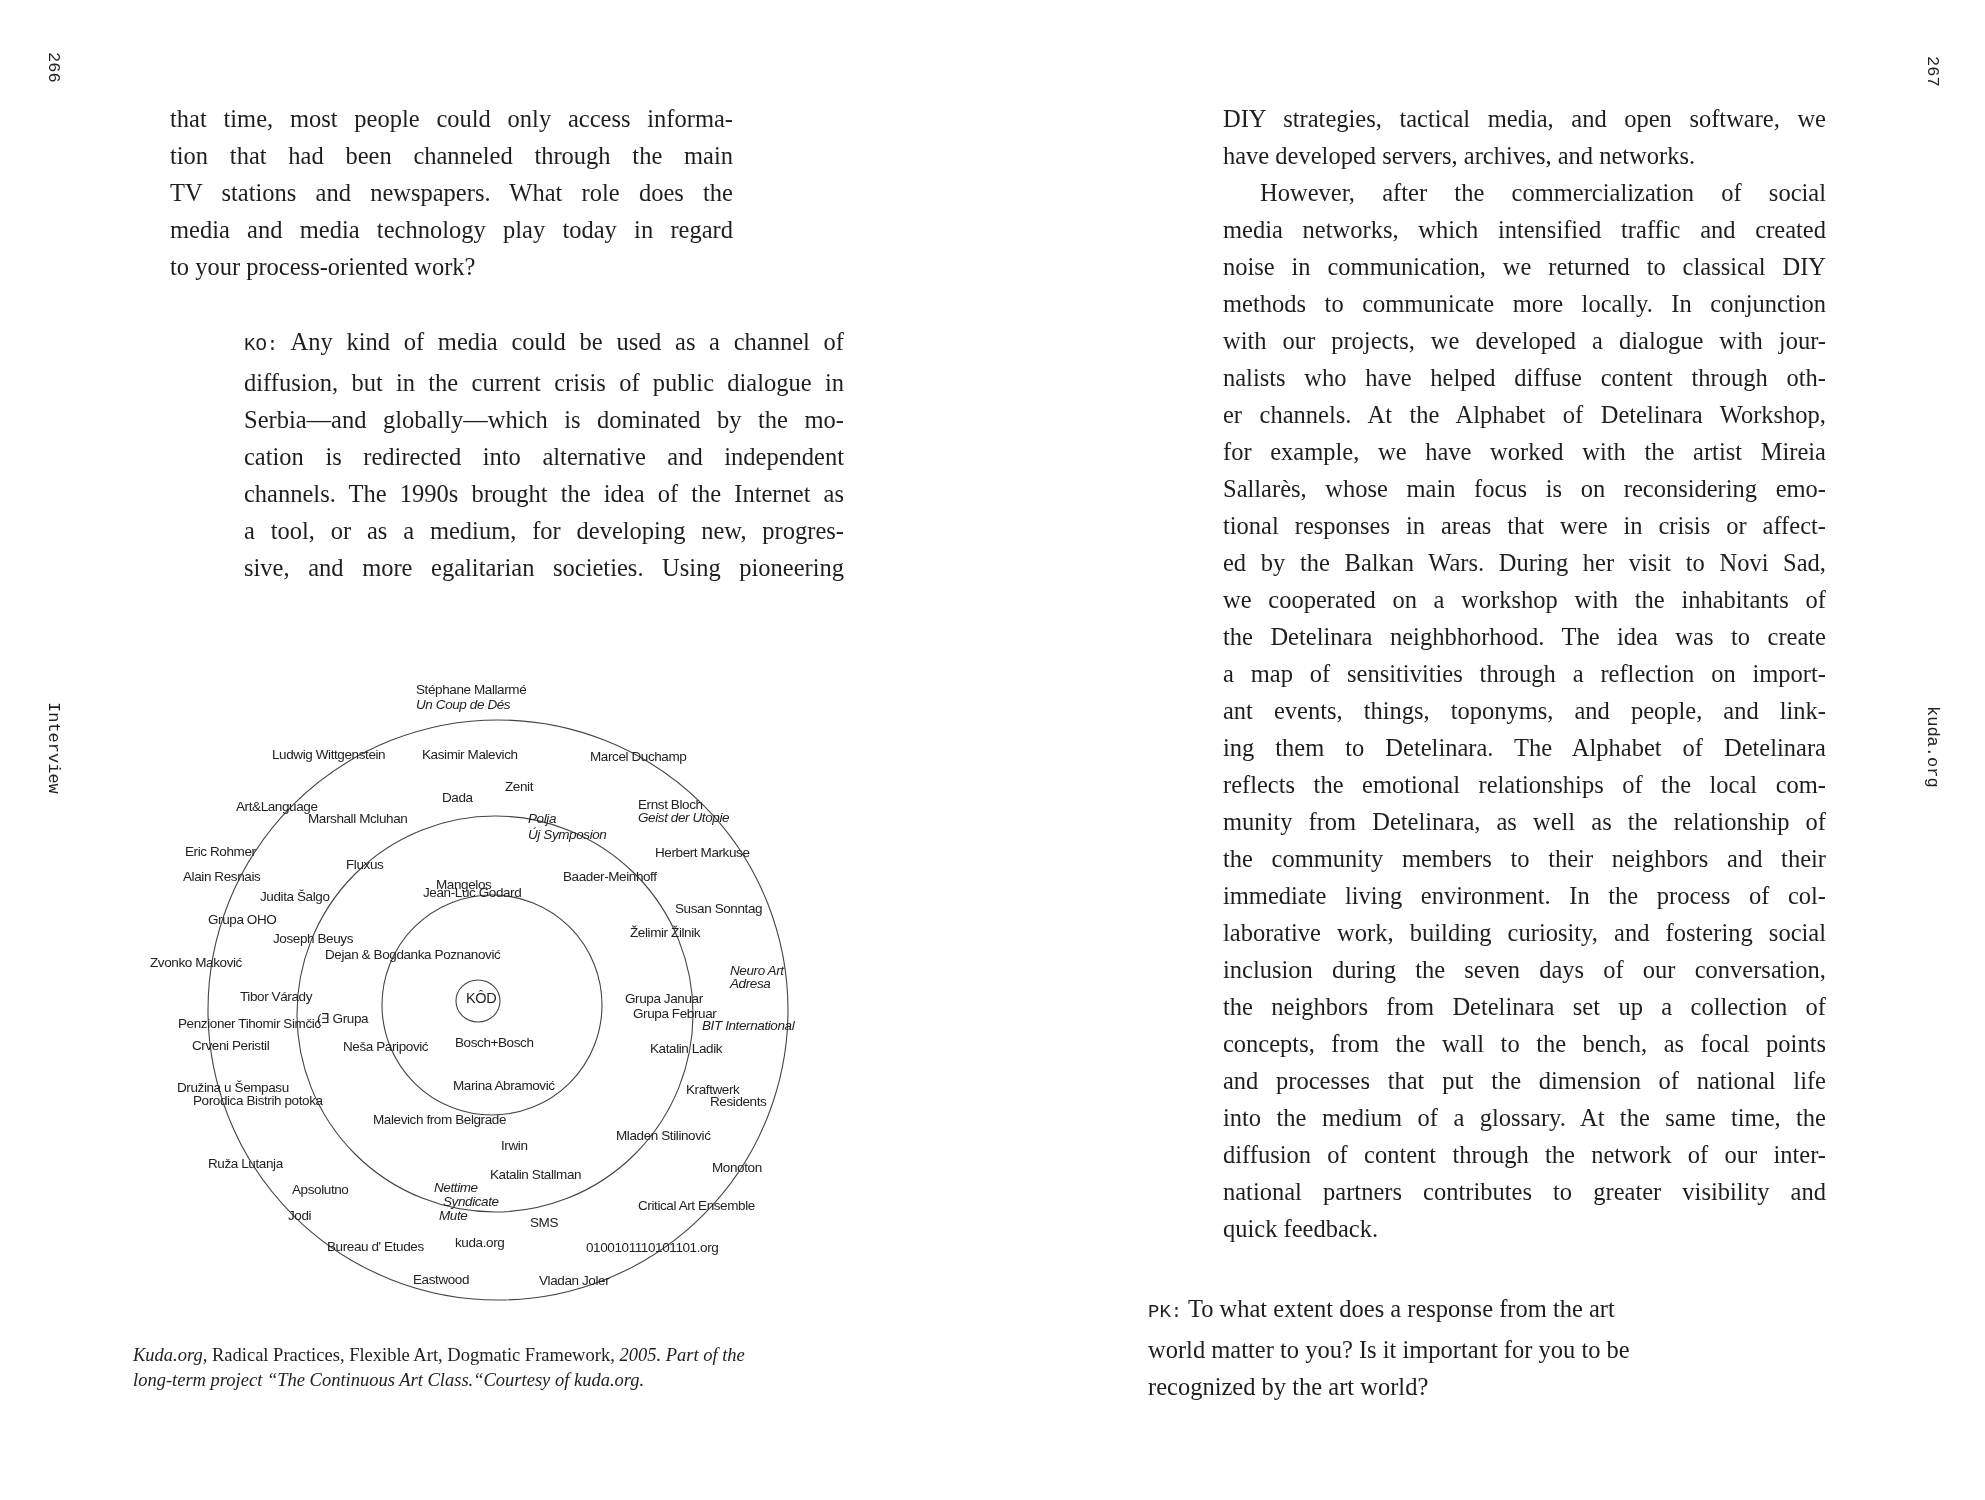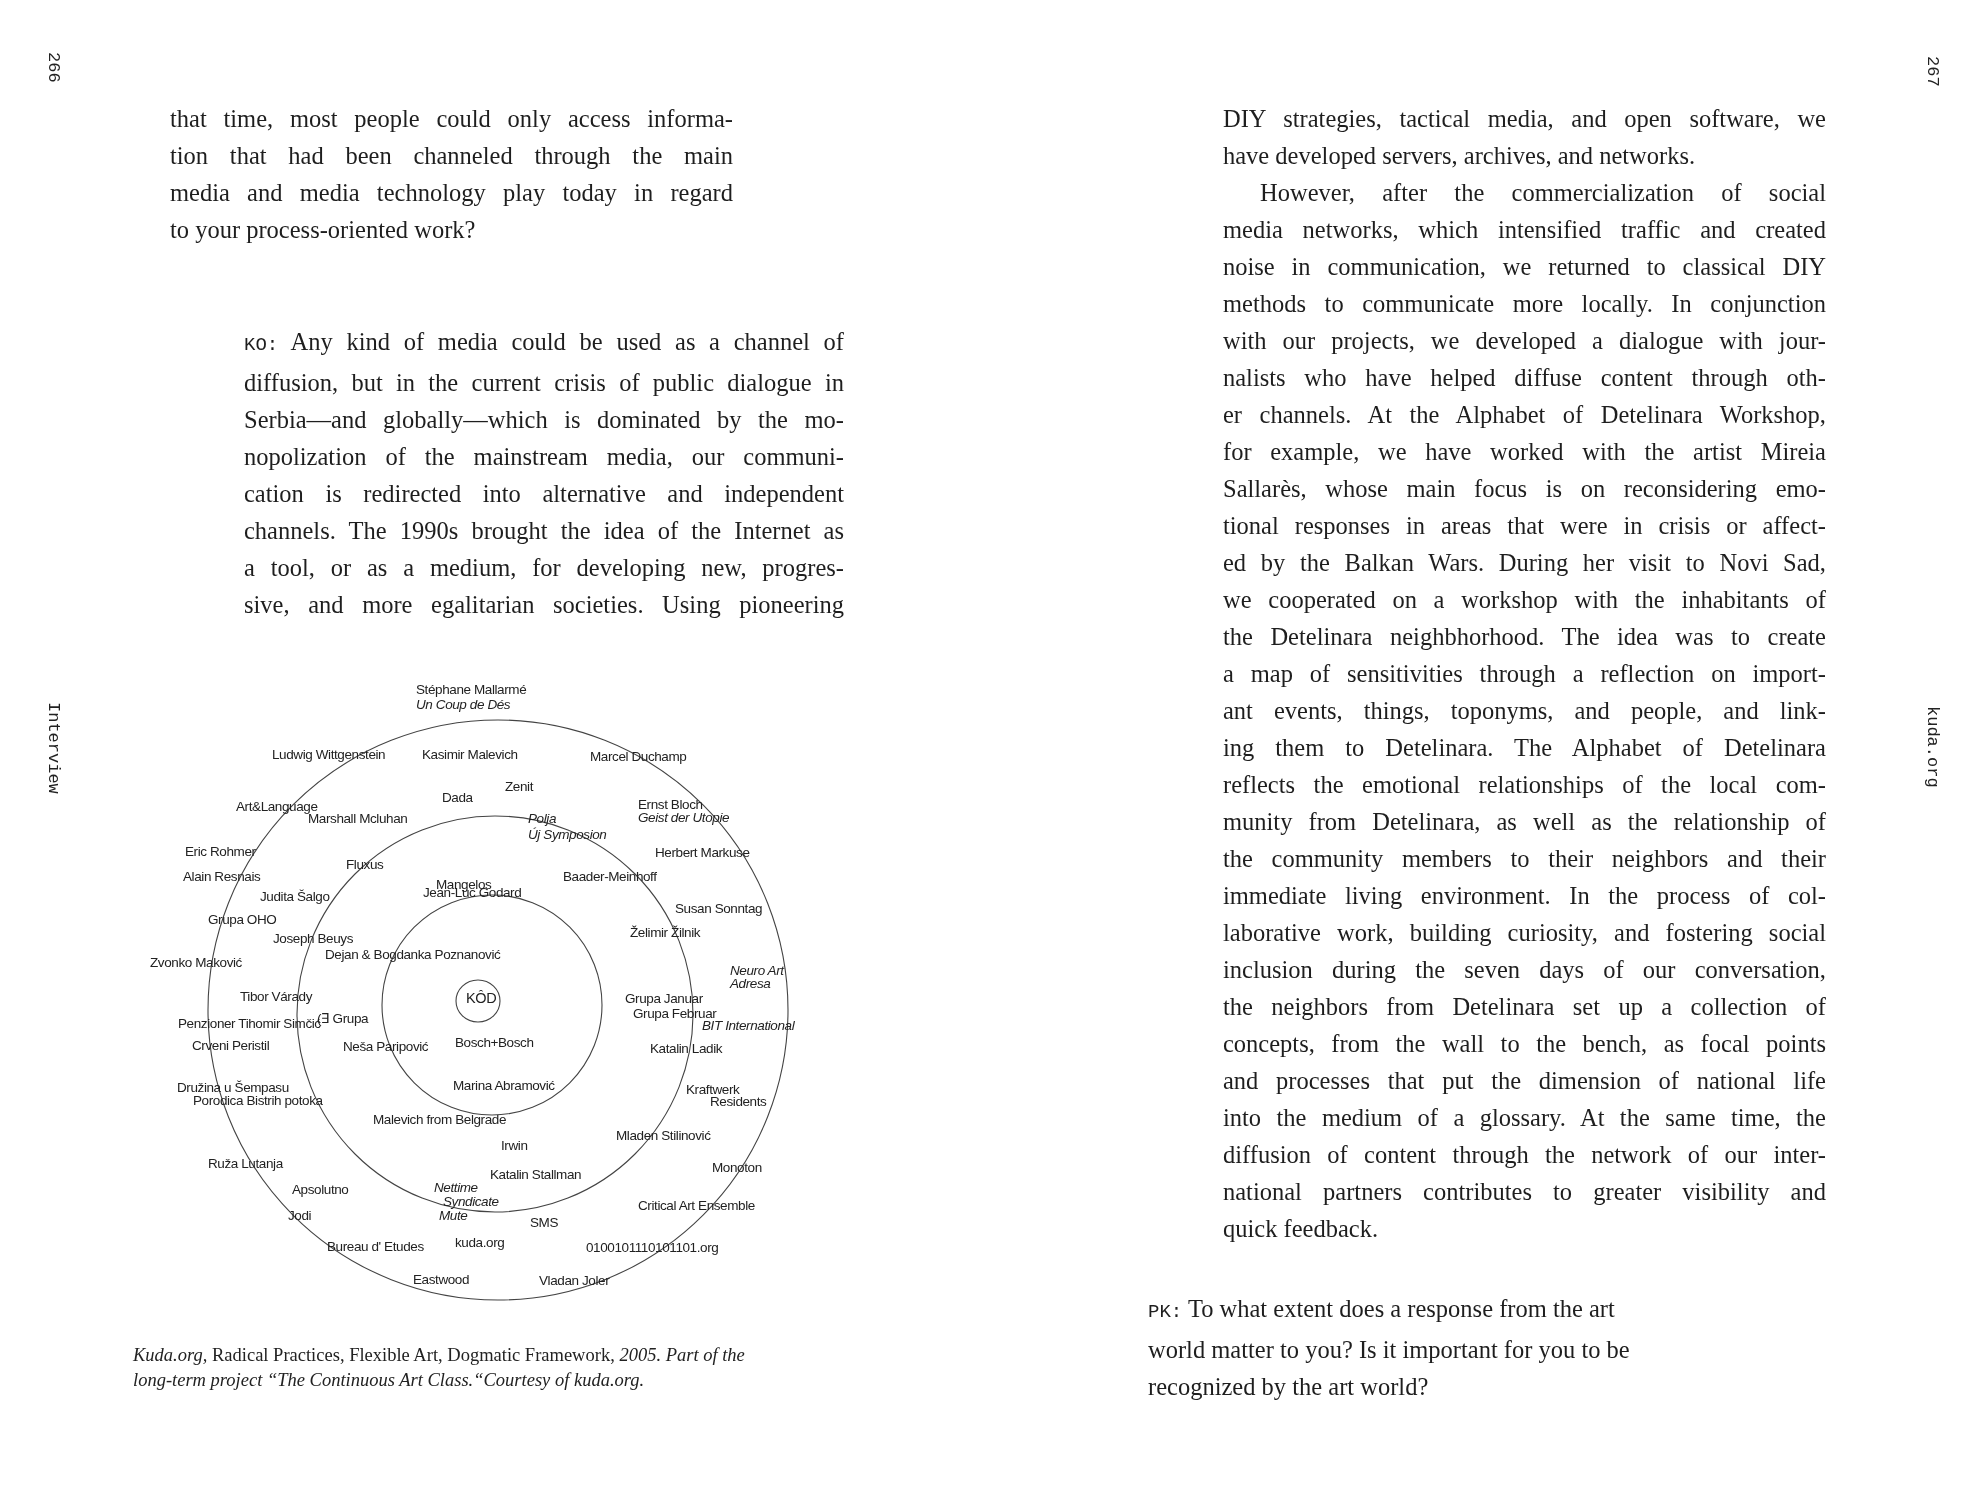--- a/index.html
+++ b/index.html
@@ -34,29 +34,29 @@
 <body>
 
 <div class="folio" id="folio-left">266</div>
 <div class="folio" id="runhead-left">Interview</div>
 <div class="folio" id="folio-right">267</div>
 <div class="folio" id="runhead-right">kuda.org</div>
 
 <div class="text-block" id="q-left">
   <span class="line">that time, most people could only access informa-</span>
   <span class="line">tion that had been channeled through the main</span>
+  <span class="line">TV stations and newspapers. What role does the</span>
   <span class="line">media and media technology play today in regard</span>
   <span class="line last">to your process-oriented work?</span>
 </div>
 
 <div class="text-block" id="ko-answer">
   <span class="line"><span class="speaker">KO:</span> <span>Any kind of media could be used as a channel of</span></span>
   <span class="line">diffusion, but in the current crisis of public dialogue in</span>
   <span class="line">Serbia—and globally—which is dominated by the mo-</span>
-  <span class="line">nopolization of the mainstream media, our communi-</span>
   <span class="line">cation is redirected into alternative and independent</span>
   <span class="line">channels. The 1990s brought the idea of the Internet as</span>
   <span class="line">a tool, or as a medium, for developing new, progres-</span>
   <span class="line">sive, and more egalitarian societies. Using pioneering</span>
 </div>
 
 <div id="diagram">
   <svg width="680" height="650" viewBox="0 0 680 650">
     <circle cx="348" cy="340" r="290" fill="none" stroke="#444" stroke-width="1.1"></circle>
     <circle cx="345" cy="344" r="198" fill="none" stroke="#444" stroke-width="1.1"></circle>

